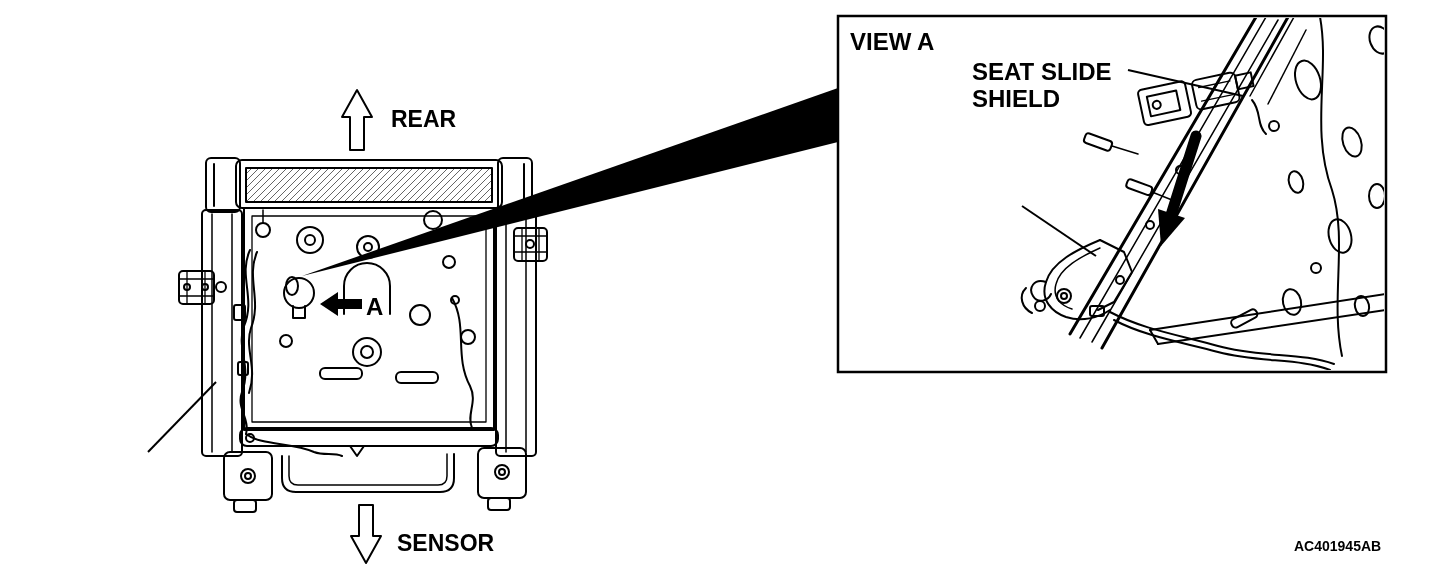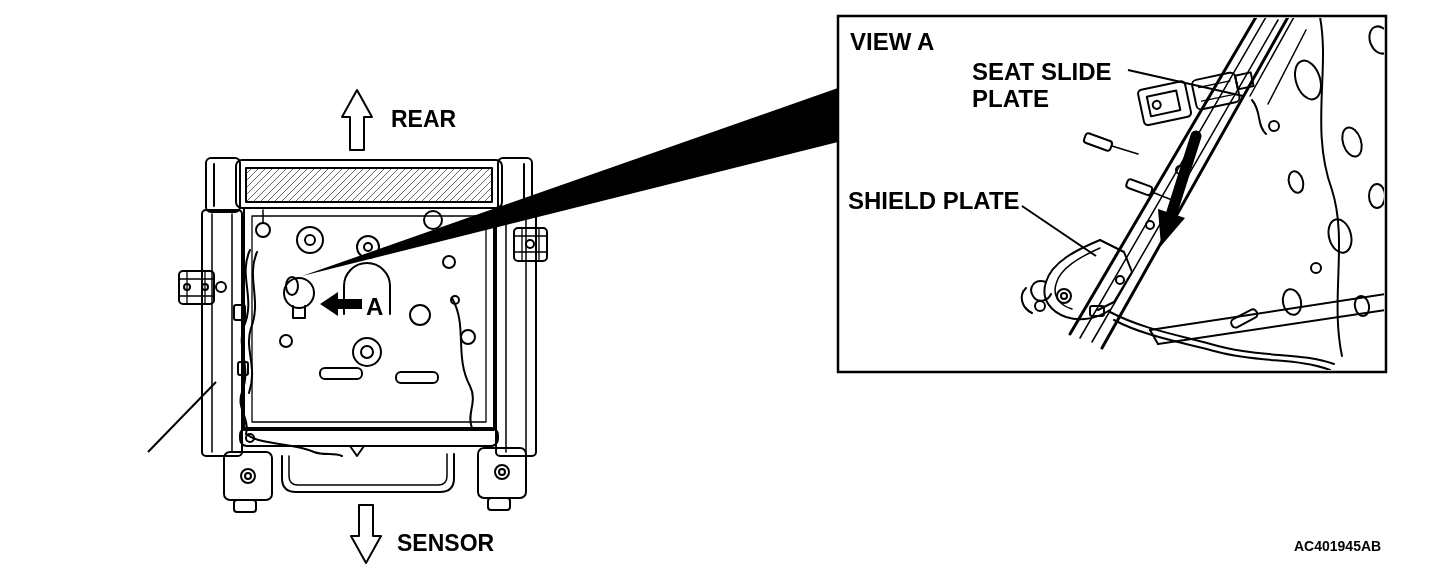--- a/index.html
+++ b/index.html
@@ -226,20 +226,19 @@
 
   <div class="lbl lbl-23" style="left:397px; top:530px;">SENSOR</div>
 
   <div class="lbl lbl-21" style="left:366px; top:293px;">A</div>
 
 
   <div class="lbl lbl-21" style="left:850px; top:28px;">VIEW A</div>
 
   <div class="lbl lbl-21 two-line" style="left:958px; top:58px;margin-left:14px;">
     <div>SEAT SLIDE</div>
-    <div>PLATE</div>
+    <div>SHIELD</div>
   </div>
 
-  <div class="lbl lbl-21" style="left:848px; top:187px;">SHIELD PLATE</div>
 
   <div class="lbl lbl-19" style="left:1294px; top:538px;">AC401945AB</div>
 
 </div>
 
 </body></html>

